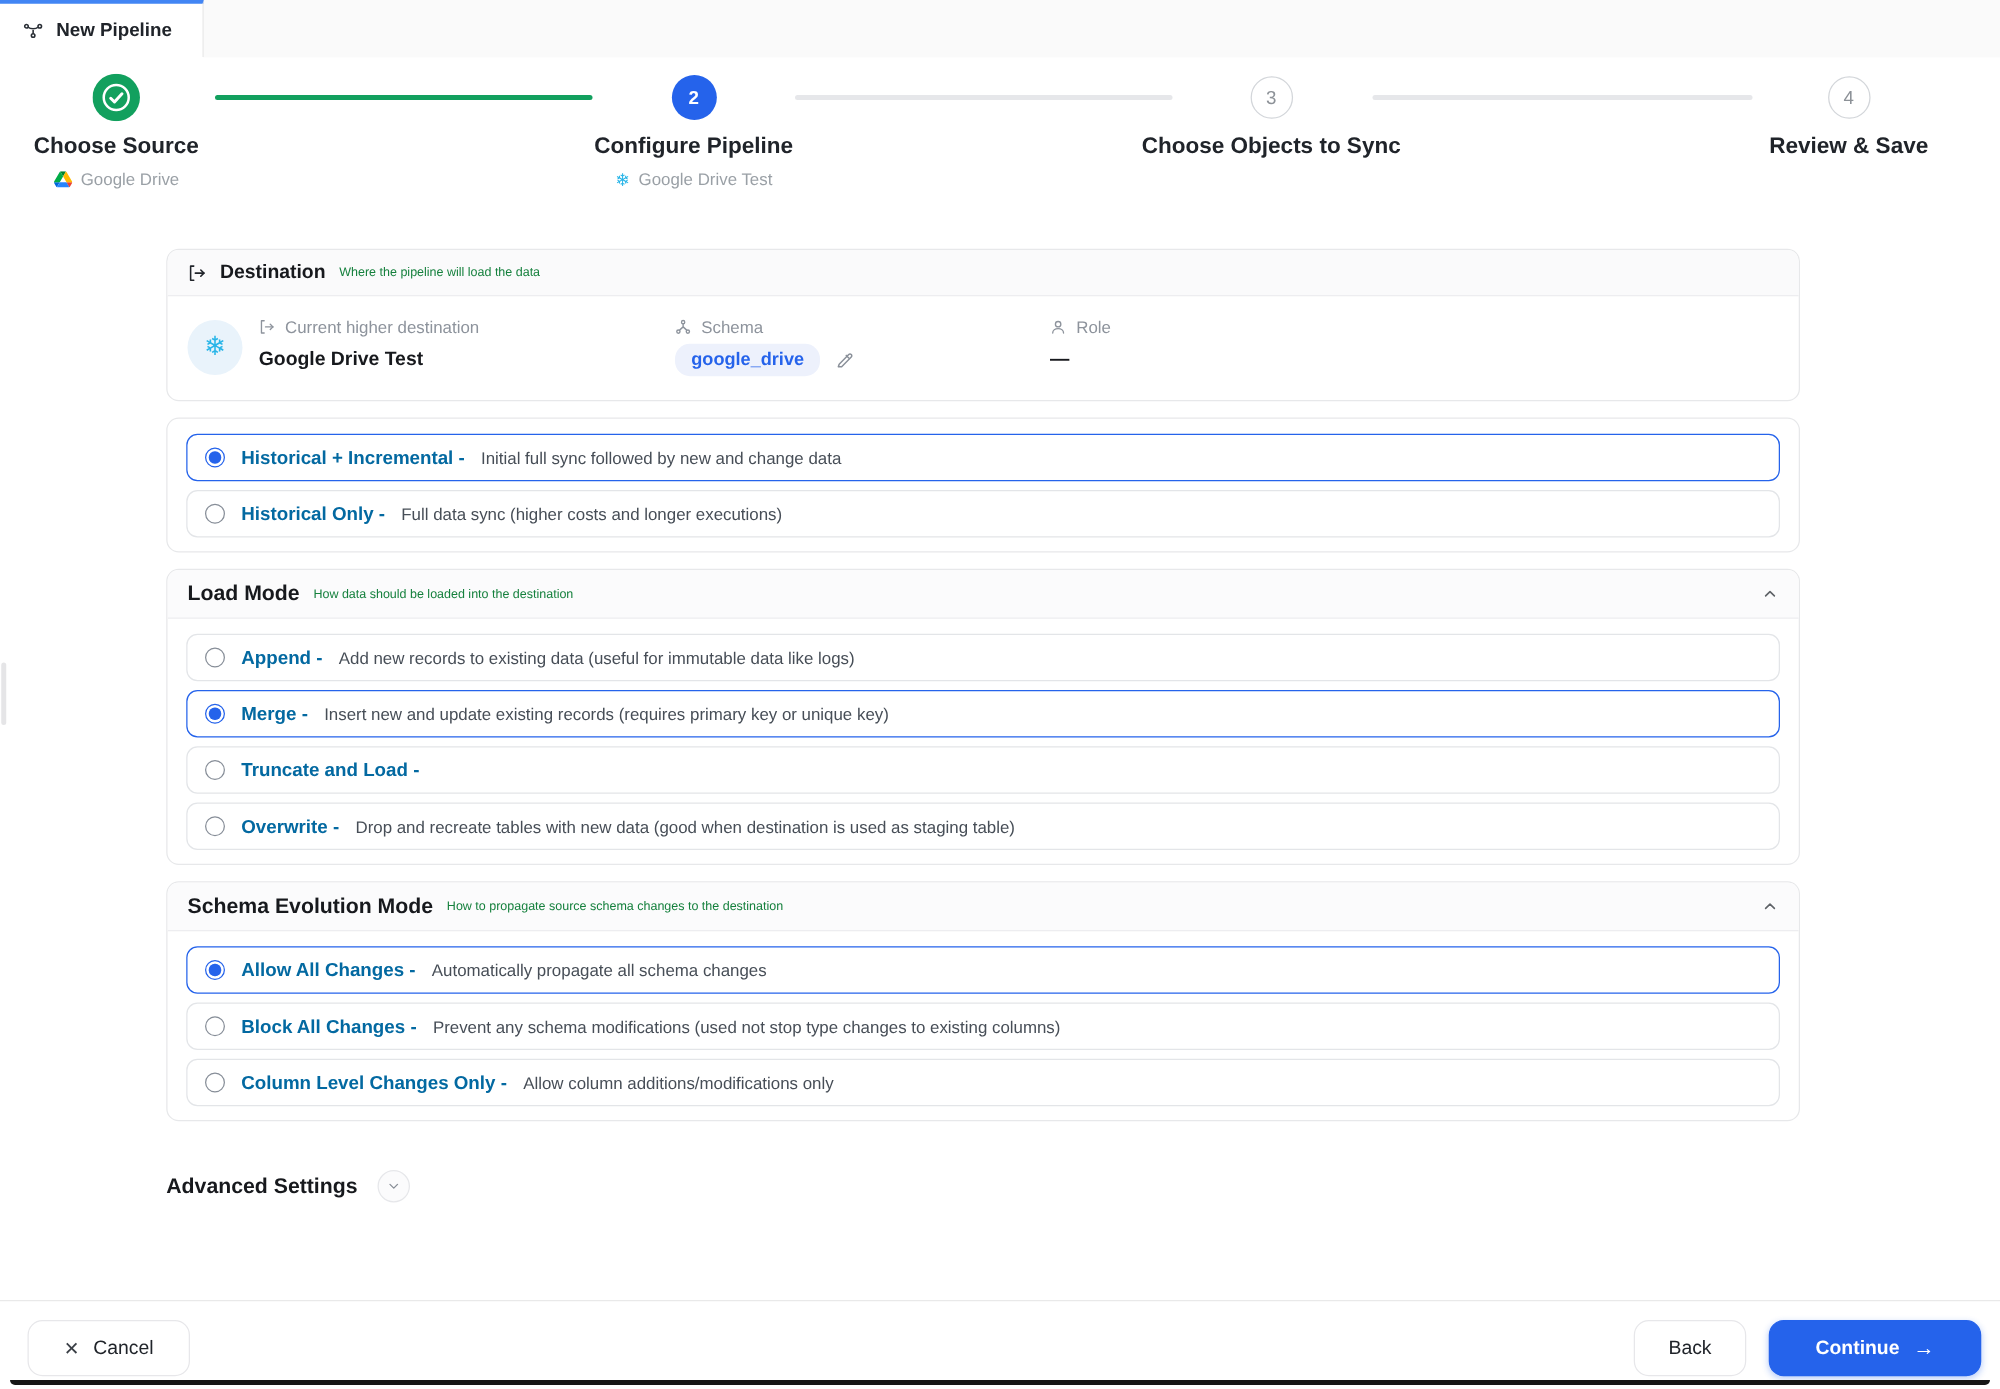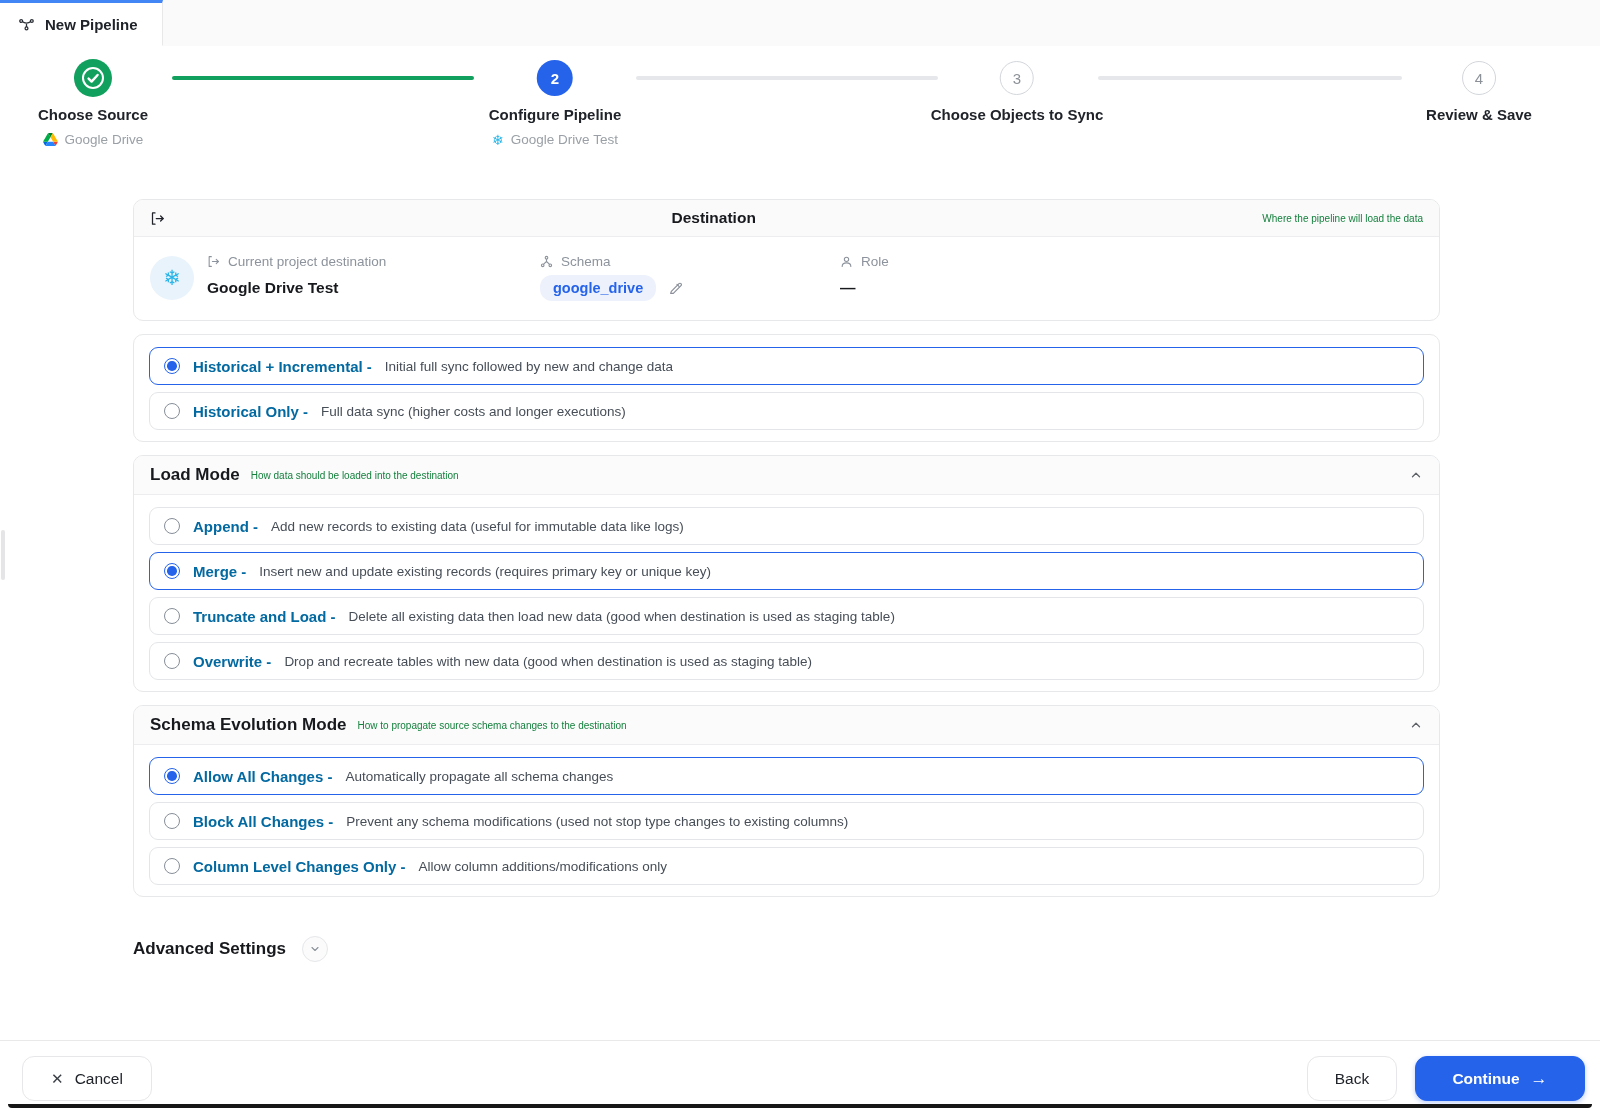--- a/index.html
+++ b/index.html
@@ -18,31 +18,31 @@
   }
   .tab-title { font-size:15px; font-weight:700; color:#20242a; }
   
   .stepper { position:absolute; top:46px; left:0; right:0; height:134px; background:#fff; }
   .step-item { position:absolute; top:0; transform:translateX(-50%); display:flex; flex-direction:column; align-items:center; }
   .step-item.s1 { left:93px; } .step-item.s2 { left:555px; } .step-item.s3 { left:1017px; } .step-item.s4 { left:1479px; }
   .circle-box { height:38px; margin-top:13px; display:flex; align-items:center; justify-content:center; }
   .num-circle { width:36px; height:36px; border-radius:50%; display:flex; align-items:center; justify-content:center; font-size:15px; font-weight:700; }
   .num-circle.active { background:#2563eb; color:#fff; }
   .num-circle.upcoming { width:34px; height:34px; background:#fff; border:1.5px solid #d3d6da; color:#8c9197; font-weight:400; }
-  .step-label { margin-top:9px; font-size:15px; font-weight:700; color:#20242a; white-space:nowrap; }
+  .step-label { margin-top:9px; font-size:18px; font-weight:700; color:#20242a; white-space:nowrap; }
   .step-sub { margin-top:9px; font-size:13.5px; color:#9aa0a6; display:flex; align-items:center; gap:7px; white-space:nowrap; }
   .connector { position:absolute; top:30px; height:4px; border-radius:2px; }
   .connector.c1 { left:172px; width:302px; background:#12a05e; }
   .connector.c2 { left:636px; width:302px; background:#e6e7ea; }
   .connector.c3 { left:1098px; width:304px; background:#e6e7ea; }
   .snowflake { color:#29b5e8; font-size:14px; line-height:1; }
   
   .content { position:absolute; top:180px; left:133px; width:1307px; }
   .card { border:1px solid #e7e8ea; border-radius:10px; background:#fff; overflow:hidden; margin-bottom:13px; }
-  .card-header { display:flex; align-items:center; gap:11px; padding:9px 16px; background:#fafafb; border-bottom:1px solid #ededf0;justify-content:space-between; }
+  .card-header { display:flex; align-items:center; gap:11px; padding:9px 16px; background:#fafafb; border-bottom:1px solid #ededf0; }
   .section-title { font-size:17px; font-weight:700; color:#17191d; white-space:nowrap; }
   .section-sub { font-size:10px; color:#15803d; white-space:nowrap; }
   .chevron-btn { margin-left:auto; display:flex; align-items:center; cursor:pointer; }
   
   .dest-body { display:flex; align-items:flex-start; padding:17px 16px 19px; }
   .dest-avatar { width:44px; height:44px; border-radius:50%; background:#e9f3fb; display:flex; align-items:center; justify-content:center; font-size:21px; margin-right:13px; flex-shrink:0; align-self:center; }
   .dest-col { display:flex; flex-direction:column; }
   .dest-col.c1 { width:333px; } .dest-col.c2 { width:310px; } .dest-col.c3 { width:300px; } .dest-col.c4 { flex:1; }
   .dest-label { display:flex; align-items:center; gap:8px; color:#8d939c; font-size:13.5px; margin-bottom:10px; }
   .dest-value { font-size:15.5px; font-weight:700; color:#17191d; }
@@ -170,21 +170,21 @@
       </div>
       <div class="dest-col c1">
         <div class="dest-label">
           <span>
             <svg width="13" height="13" viewBox="0 0 24 24" fill="none" stroke="#8d939c" stroke-width="2" stroke-linecap="round" stroke-linejoin="round">
               <path d="M8 3H4v18h4"></path>
                 <path d="M10 12h11"></path>
                 <path d="M17 8l4 4-4 4"></path>
             </svg>
           </span>
-          <span>Current project destination</span>
+          <span>Current higher destination</span>
         </div>
         <div class="dest-value">Google Drive Test</div>
       </div>
       <div class="dest-col c3">
         <div class="dest-label">
           <span>
             <svg width="13" height="13" viewBox="0 0 24 24" fill="none" stroke="#8d939c" stroke-width="2">
               <circle cx="12" cy="5" r="2.4"></circle>
                 <circle cx="5" cy="19" r="2.4"></circle>
                 <circle cx="19" cy="19" r="2.4"></circle>
@@ -250,21 +250,20 @@
         <span class="opt-desc">Add new records to existing data (useful for immutable data like logs)</span>
       </div>
       <div class="option selected">
         <span class="radio"></span>
         <span class="opt-label">Merge -</span>
         <span class="opt-desc">Insert new and update existing records (requires primary key or unique key)</span>
       </div>
       <div class="option">
         <span class="radio"></span>
         <span class="opt-label">Truncate and Load -</span>
-        <span class="opt-desc">Delete all existing data then load new data (good when destination is used as staging table)</span>
       </div>
       <div class="option">
         <span class="radio"></span>
         <span class="opt-label">Overwrite -</span>
         <span class="opt-desc">Drop and recreate tables with new data (good when destination is used as staging table)</span>
       </div>
     </div>
   </section>
 
   <section class="card">

